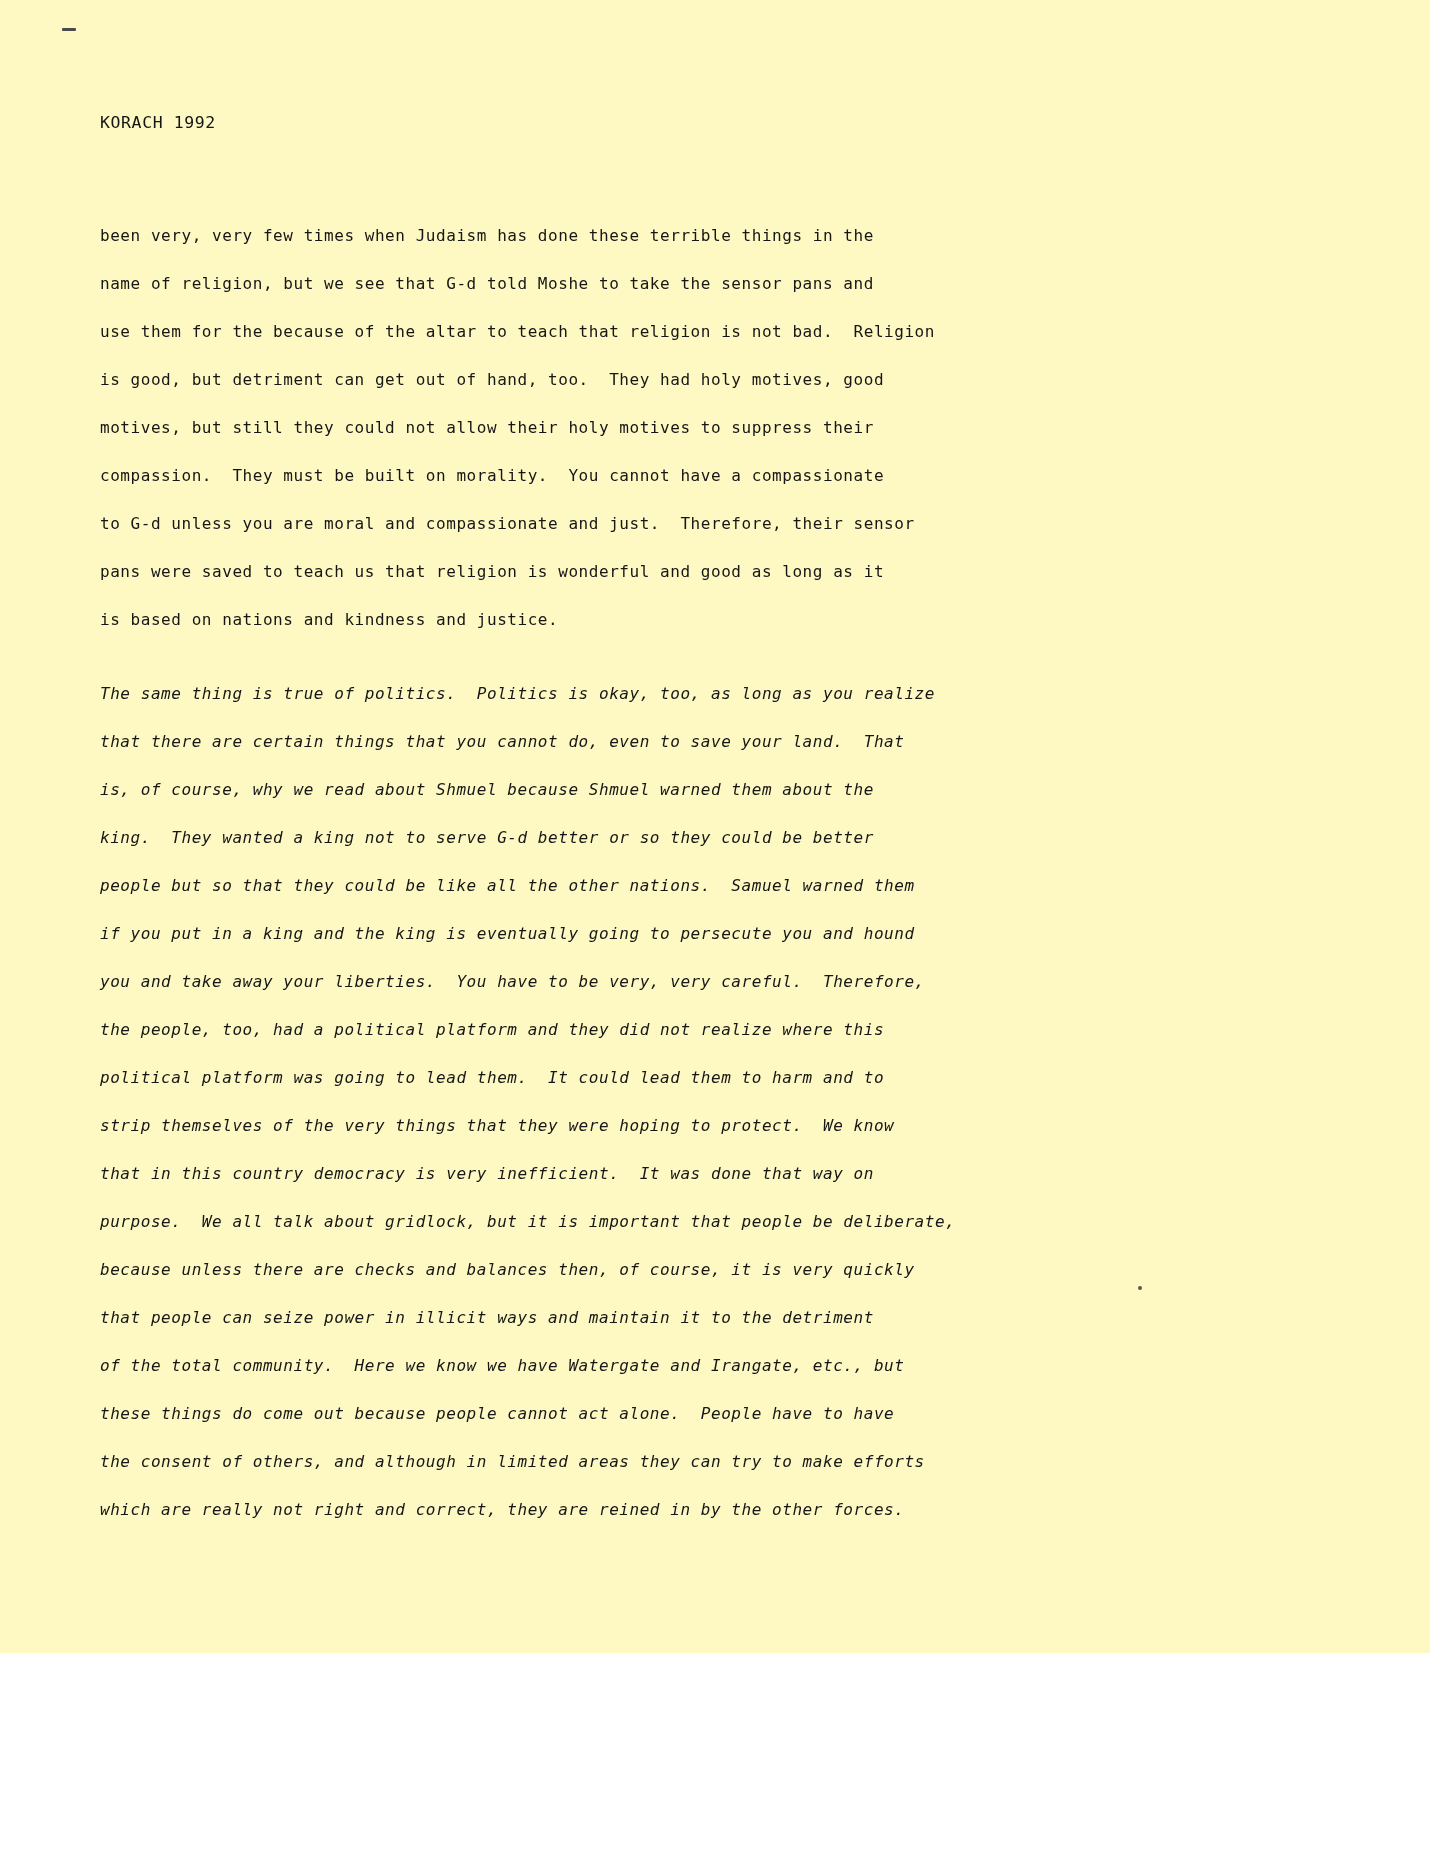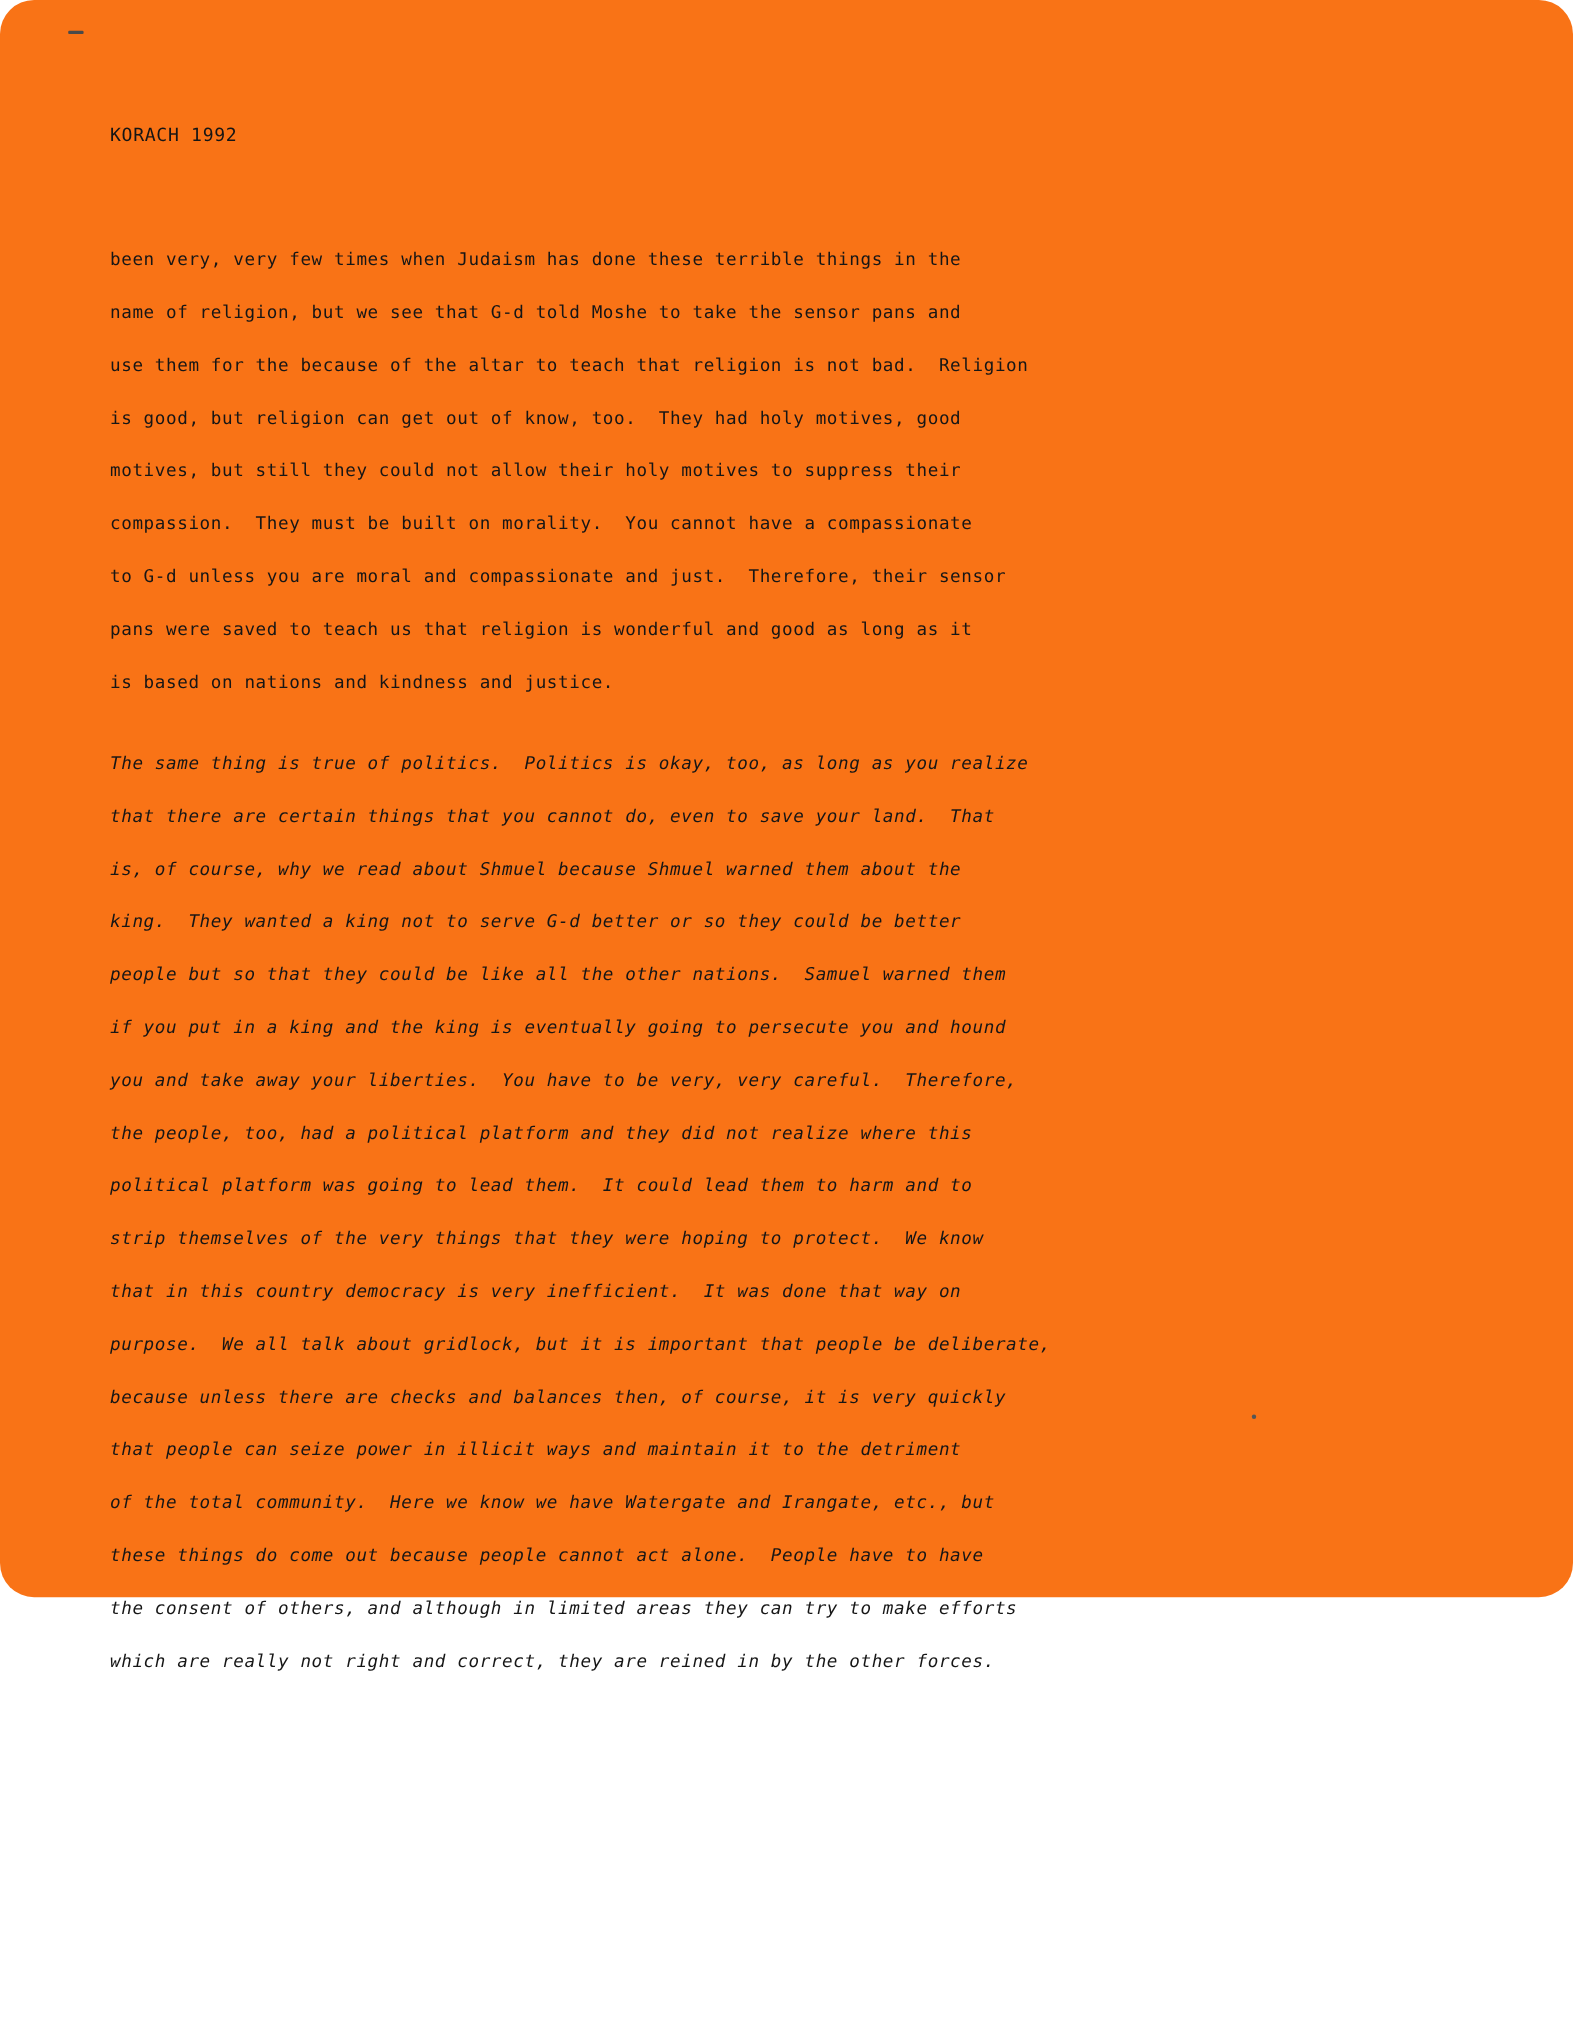--- a/index.html
+++ b/index.html
@@ -12,23 +12,22 @@
     height: 1851px;
     font-family: "DejaVu Sans Mono", "Liberation Mono", monospace;
     color: #111111;
     position: relative;
     overflow: hidden;
   }
   .page {
     position: absolute;
     top: 0; left: 0;
     width: 1430px;
-    height: 1452px;
-    background: #f97316;
-    border-radius: 31px;
+    height: 1653px;
+    background: #fef9c3;
   }
   .stray-mark {
     position: absolute;
     left: 62px;
     top: 28px;
     width: 14px;
     height: 3px;
     background: #4a4a4a;
     border-radius: 1px;
   }
@@ -90,21 +89,21 @@
     <div class="heading">
       <div>KORACH 1992</div>
     </div>
 
     <div class="body-block">
 
       <p class="para">
         <span class="line">been very, very few times when Judaism has done these terrible things in the</span>
         <span class="line">name of religion, but we see that G-d told Moshe to take the sensor pans and</span>
         <span class="line">use them for the because of the altar to teach that religion is not bad.  Religion</span>
-        <span class="line">is good, but religion can get out of know, too.  They had holy motives, good</span>
+        <span class="line">is good, but detriment can get out of hand, too.  They had holy motives, good</span>
         <span class="line">motives, but still they could not allow their holy motives to suppress their</span>
         <span class="line">compassion.  They must be built on morality.  You cannot have a compassionate</span>
         <span class="line">to G-d unless you are moral and compassionate and just.  Therefore, their sensor</span>
         <span class="line">pans were saved to teach us that religion is wonderful and good as long as it</span>
         <span class="line">is based on nations and kindness and justice.</span>
       </p>
 
       <p class="para spaced-before">
         <span class="line">The same thing is true of politics.  Politics is okay, too, as long as you realize</span>
         <span class="line">that there are certain things that you cannot do, even to save your land.  That</span>

